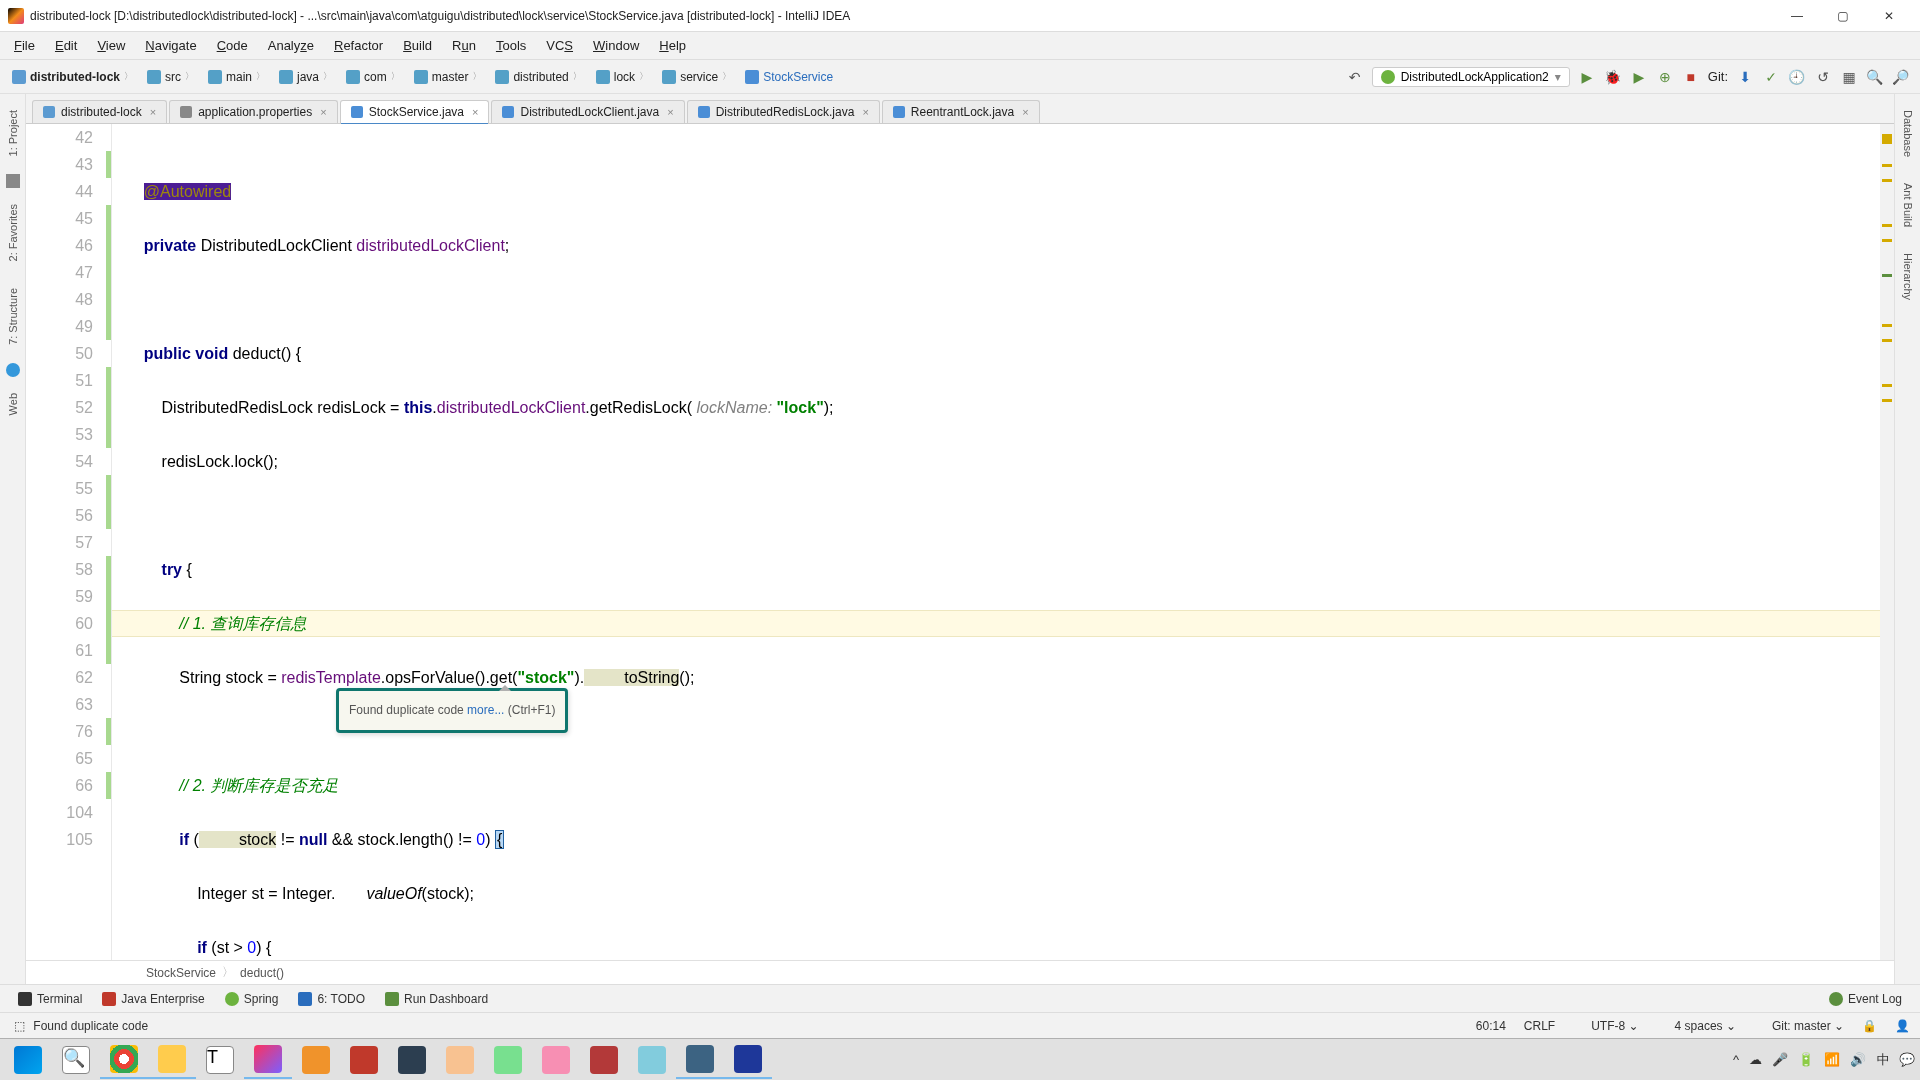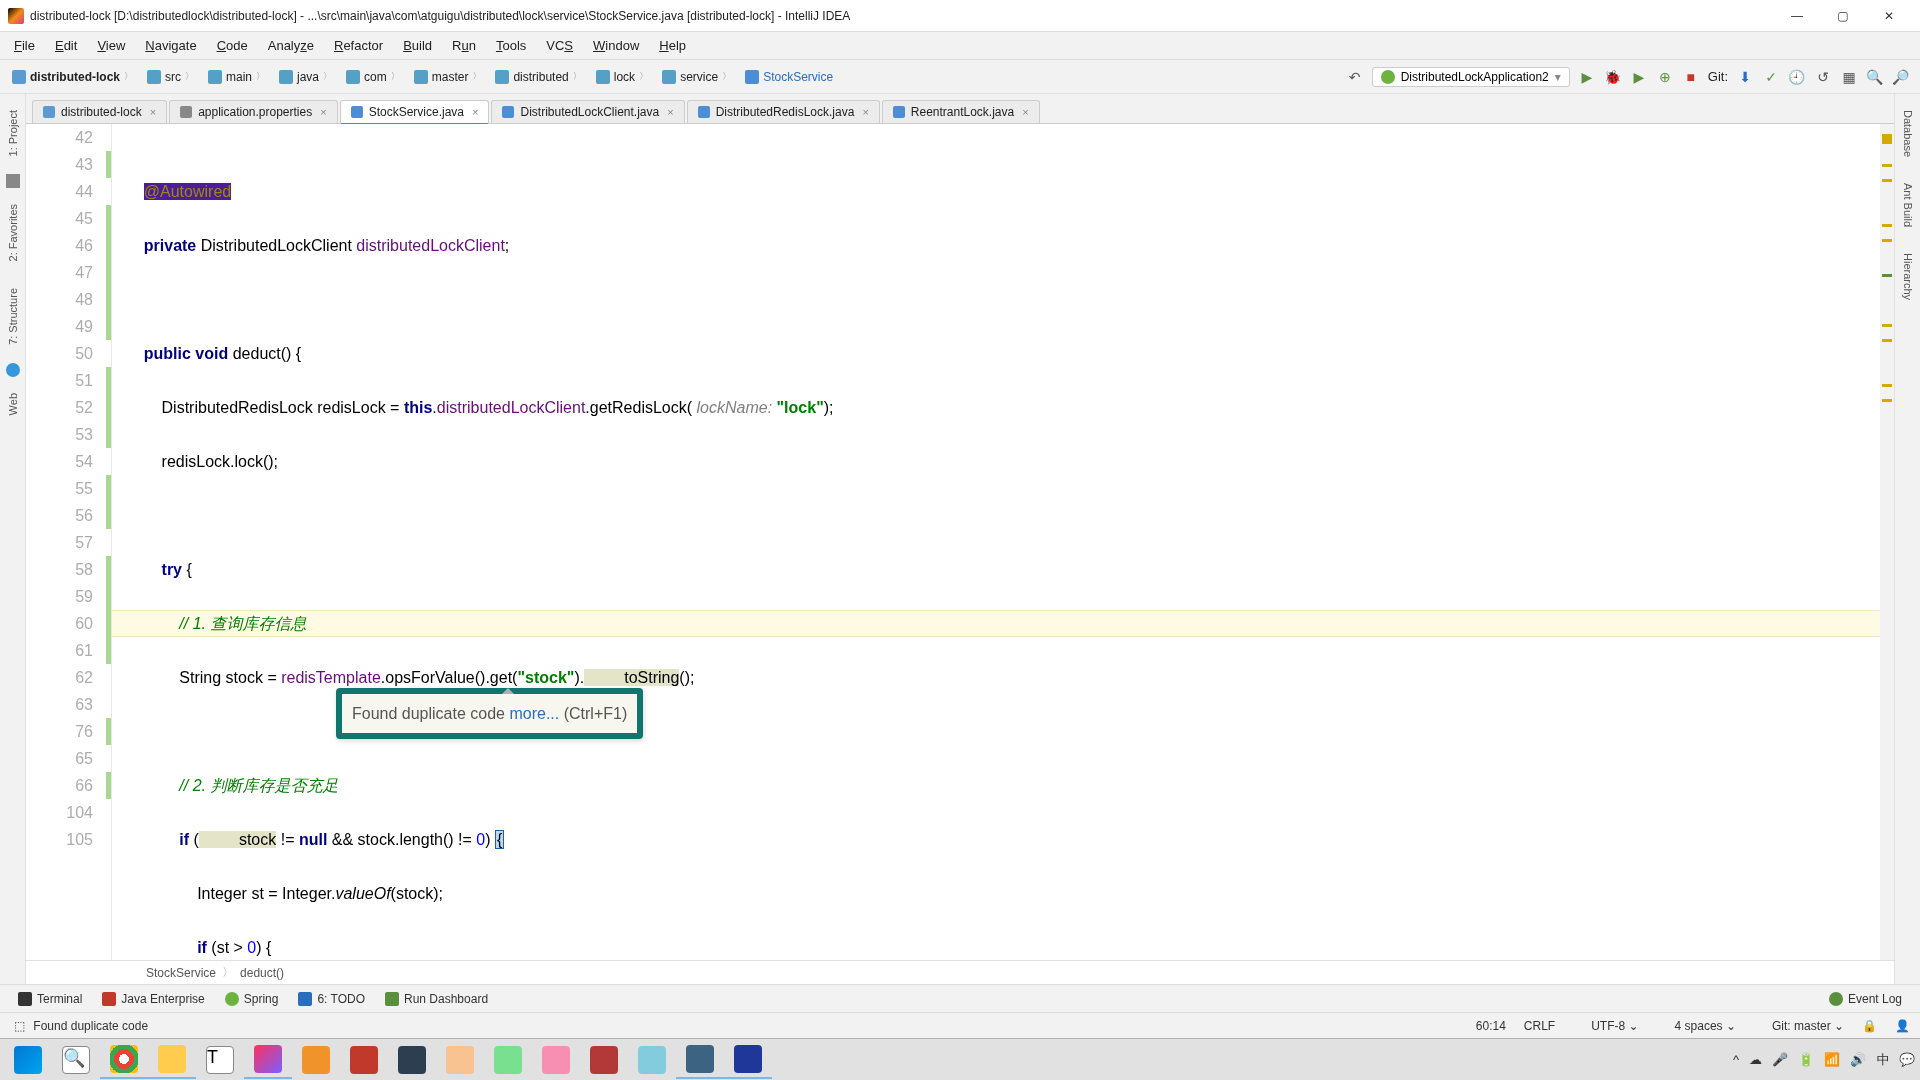--- a/index.html
+++ b/index.html
@@ -60,32 +60,32 @@
 .code { flex: 1; background: #fff; white-space: pre; padding-left: 14px; color: #000; position: relative; }
 .cline { height: 27px; }
 .current-line { position: absolute; left: 0; right: 0; height: 27px; background: #fffae3; border-top: 1px solid #eee7c0; border-bottom: 1px solid #eee7c0; z-index: 0; }
 .cline > span, .cline { position: relative; z-index: 1; }
 .kw { color: #000080; font-weight: bold; }
 .ann { color: #9e880d; background: #4c1d95; }
 .str { color: #008000; font-weight: bold; }
 .num { color: #0000ff; }
 .com-cn { color: #008000; font-style: italic; }
 .fld { color: #660e7a; }
-.meth { font-style: italic; }
+.meth { font-style: italic; margin-left: 31px; }
 .param { color: #808080; font-style: italic; }
 .hl-same { background: #e4e4c8; padding-left: 40px; }
 .hl-brace { background: #b8d8f5; border: 1px solid #2060a0; padding: 0 1px; }
 
 .map { width: 14px; background: #f2f2f2; position: relative; }
 .map .mk { position: absolute; left: 2px; right: 2px; height: 3px; }
 .mk.err { background: #d4aa00; top: 10px; width: 10px; height: 10px; left: 2px; }
 .mk.w { background: #d4aa00; }
 .mk.g { background: #5b8f3e; }
 
-.tooltip { position: absolute; left: 310px; top: 564px; background: #f7f7ef; border: 6px solid #0f766e; border-radius: 4px; padding: 6px 10px; font-size: 16px; color: #555; font-family: "Segoe UI", sans-serif; box-shadow: 1px 2px 5px rgba(0,0,0,.15); }
+.tooltip { position: absolute; left: 310px; top: 564px; background: #f7f7ef; border: 3px solid #0f766e; border-radius: 4px; padding: 6px 10px; font-size: 12px; color: #555; font-family: "Segoe UI", sans-serif; box-shadow: 1px 2px 5px rgba(0,0,0,.15); }
 .tooltip::before { content: ""; position: absolute; top: -6px; left: 160px; width: 0; height: 0; border-left: 6px solid transparent; border-right: 6px solid transparent; border-bottom: 6px solid #b0b0b0; }
 .tooltip a { color: #2a6dbd; text-decoration: none; }
 
 .editor-crumbs { height: 24px; background: #fff; border-top: 1px solid #e0e0e0; display: flex; align-items: center; padding-left: 120px; font-size: 12px; color: #555; }
 .editor-crumbs span { margin-right: 6px; }
 
 .bottom-tools { height: 28px; background: #f2f2f2; border-top: 1px solid #ddd; display: flex; align-items: center; padding: 0 8px; }
 .bottom-tools .bt { display: flex; align-items: center; padding: 2px 10px; font-size: 12px; color: #333; }
 .bottom-tools .bt .bic { width: 14px; height: 14px; margin-right: 5px; background: #888; border-radius: 2px; }
 .bottom-tools .spacer { flex: 1; }

